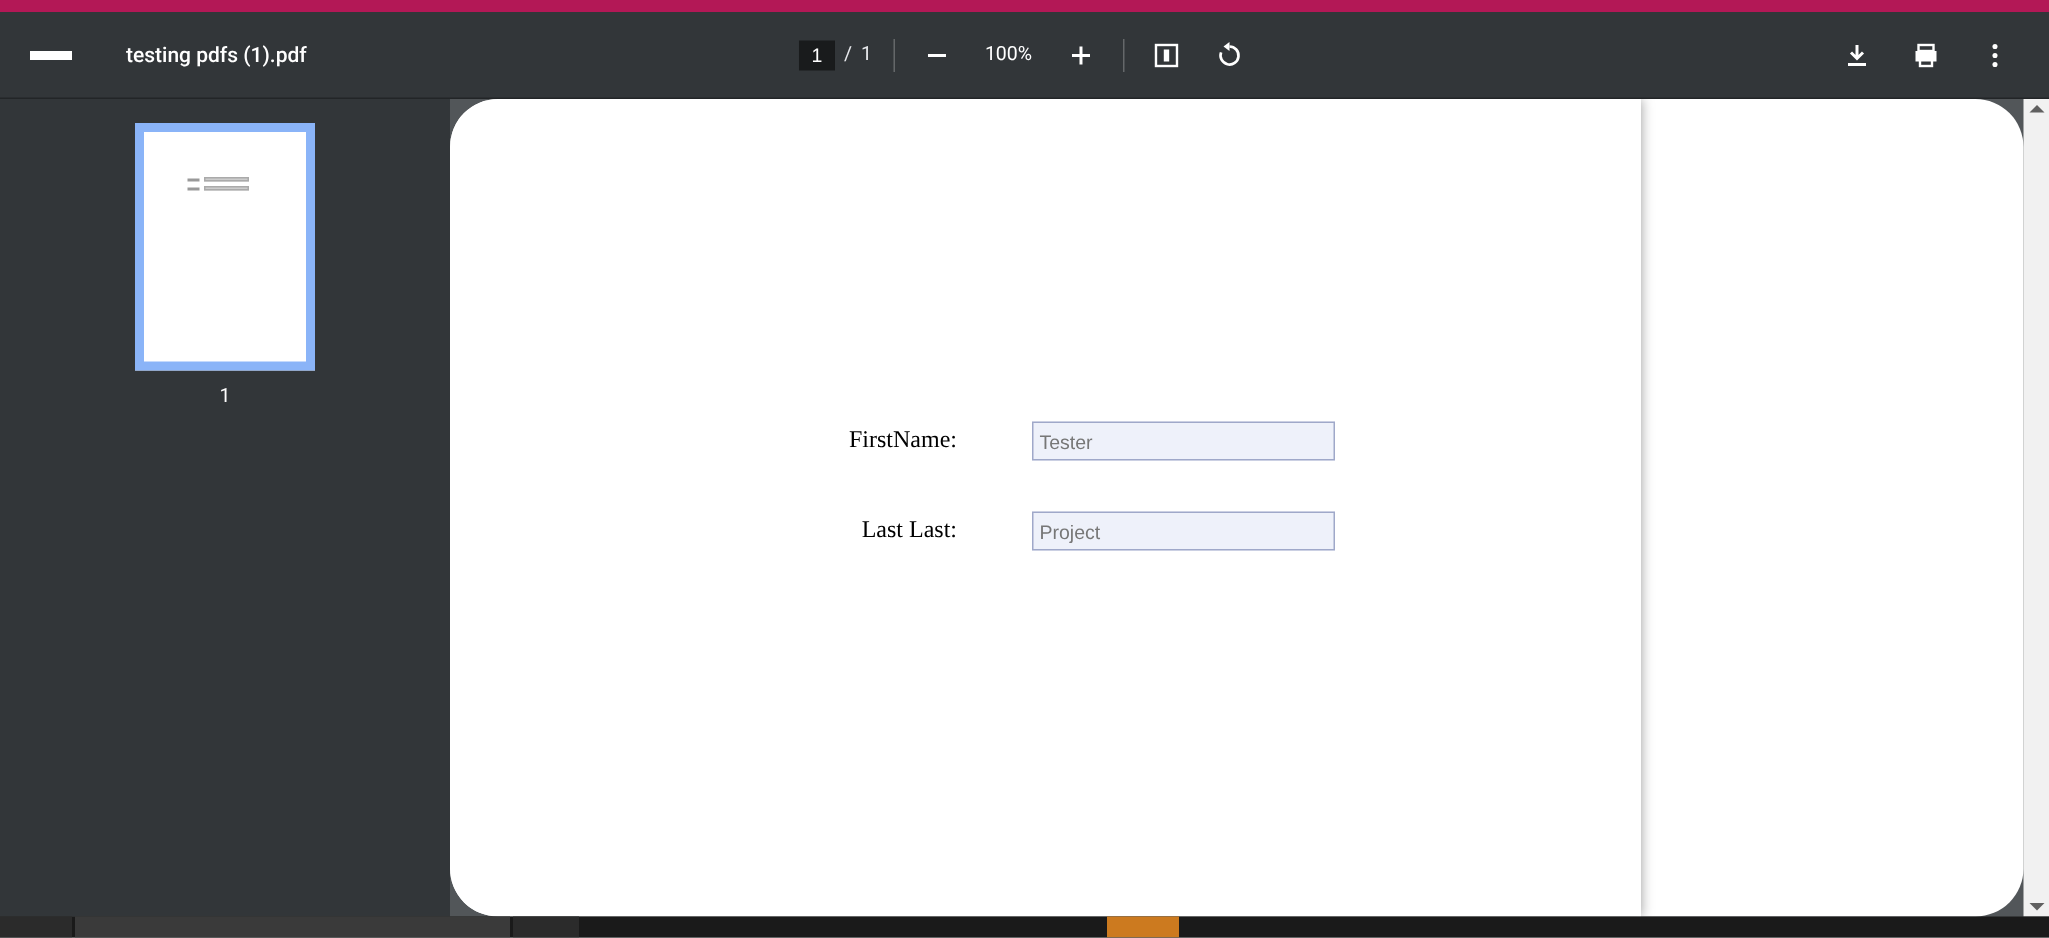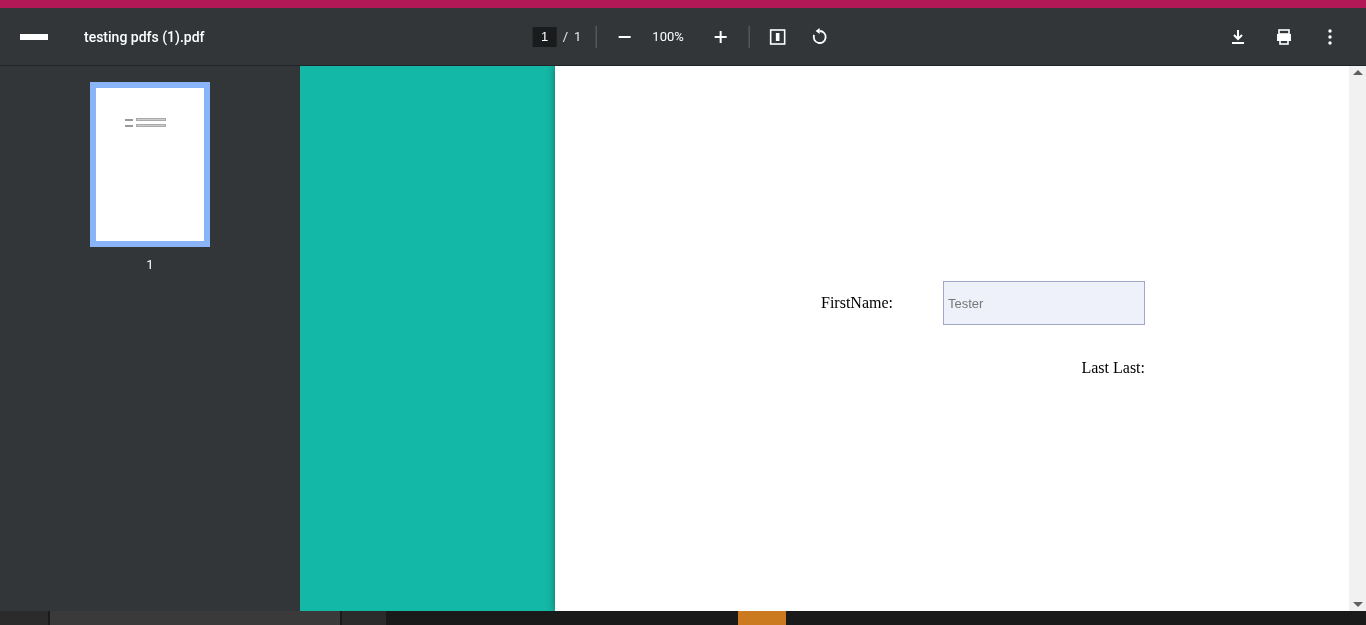--- a/index.html
+++ b/index.html
@@ -41,21 +41,21 @@
     padding: 0;
   }
   .page-sep, .page-total { color: #e8eaed; font-size: 13px; }
   .tb-divider { width: 1px; height: 22px; background: rgba(255,255,255,0.25); }
   .icon-btn {
     width: 28px; height: 28px;
     display: flex; align-items: center; justify-content: center;
     cursor: pointer; color: #fff;
     border-radius: 2px;
   }
-  .zoom-level { color: #fff; font-size: 13px; min-width: 40px; }
+  .zoom-level { color: #fff; font-size: 13px; min-width: 40px; text-align: center; }
   
   .toolbar-right {
     margin-left: auto;
     display: flex;
     align-items: center;
     gap: 18px;
     padding-right: 22px;
   }
   
   .workspace {
@@ -90,25 +90,26 @@
     gap: 3px;
     width: 50px;
   }
   .thumb-row { display: flex; gap: 3px; align-items: center; }
   .thumb-lbl { width: 8px; height: 2px; background: #999; }
   .thumb-fld { width: 30px; height: 3px; background: #ccc; border: 1px solid #aaa; }
   .thumb-num { color: #fff; font-size: 13px; margin-top: 10px; }
   
   .page-area {
     flex: 1;
-    background: #14b8a6;
-    display: flex;
-    justify-content: flex-end;
+    background: #ffffff;
+    display: flex;
+    justify-content: flex-start;
     overflow: hidden;
     position: relative;
+    border-radius: 32px;
   }
   .page {
     width: 794px;
     background: #fff;
     margin-top: 0;
     position: relative;
     min-height: 100%;
     box-shadow: 0 0 8px rgba(0,0,0,0.4);
   }
   .form-region {
@@ -125,21 +126,21 @@
     margin-bottom: 34px;
   }
   .form-label {
     font-family: "Times New Roman", serif;
     font-size: 16px;
     color: #000;
     white-space: nowrap;
   }
   .form-input {
     width: 202px;
-    height: 44px;
+    height: 26px;
     border: 1px solid #9fa8c9;
     background: #eef1fa;
     color: #777;
     font-size: 13px;
     padding: 0 4px;
     font-family: Arial, sans-serif;
   }
   
   .vscroll {
     width: 17px;
@@ -266,20 +267,21 @@
 
   <div class="page-area">
     <div class="page">
       <div class="form-region">
         <div class="form-row">
           <span class="form-label">FirstName:</span>
           <input class="form-input" value="Tester" style="">
         </div>
         <div class="form-row">
           <span class="form-label">Last Last:</span>
+          <input class="form-input" value="Project" style="">
         </div>
       </div>
     </div>
   </div>
 
   <div class="vscroll">
     <div class="vscroll-arrow up"></div>
     <div class="vscroll-arrow down"></div>
   </div>
 </div>

